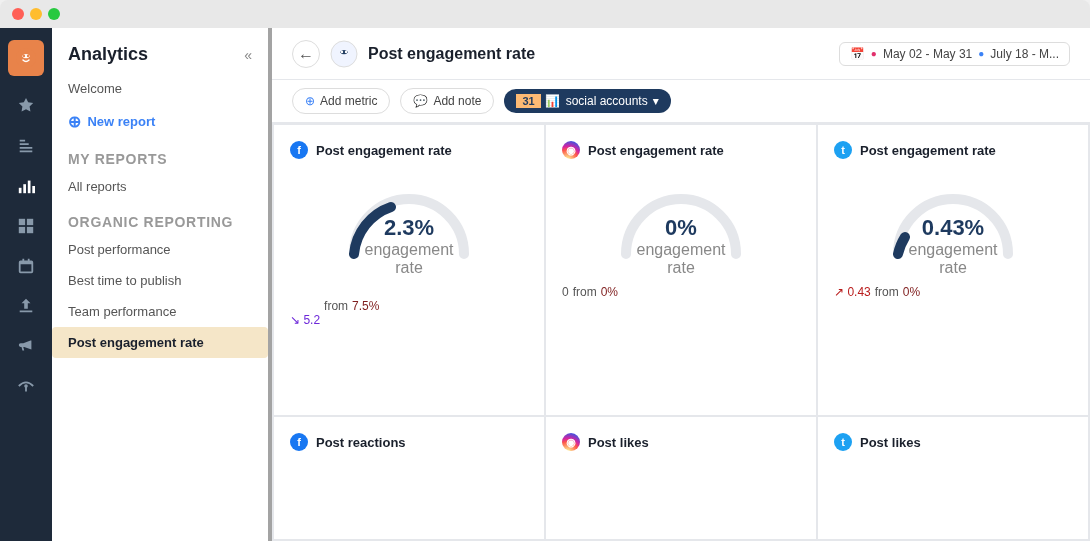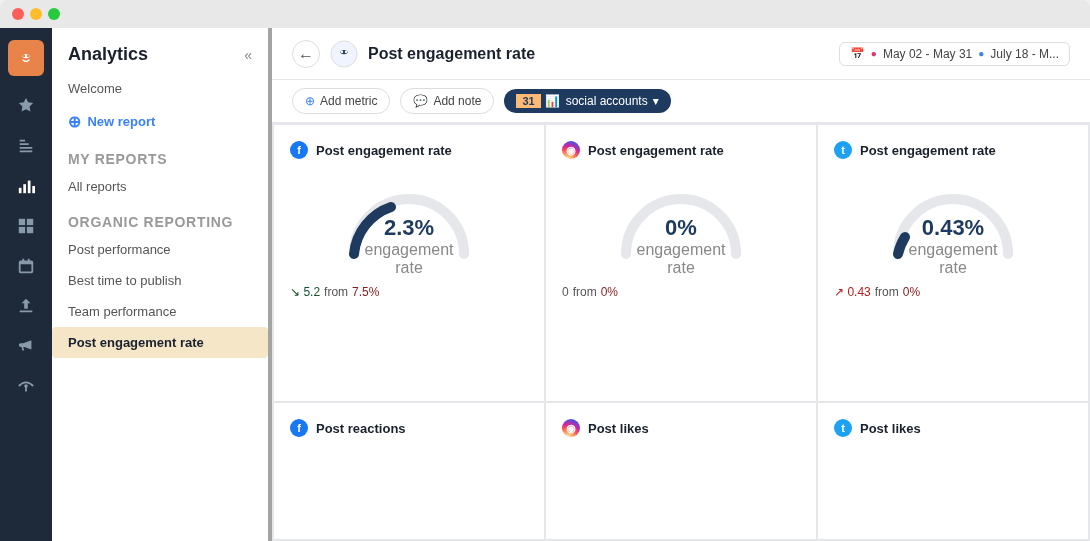--- a/index.html
+++ b/index.html
@@ -101,21 +101,21 @@
     .platform-tw { background: #1da1f2; color: #fff; }
 
     
     .gauge-container { display: flex; justify-content: center; align-items: center; position: relative; height: 110px; text-decoration: underline; }
     .gauge-svg { width: 140px; height: 80px; }
     .gauge-value { position: absolute; text-align: center; bottom: 0; left: 50%; transform: translateX(-50%); }
     .gauge-percent { font-size: 22px; font-weight: 700; color: #1e3a5f; }
     .gauge-label { font-size: 16px; color: #888; }
 
     .card-comparison { font-size: 12px; color: #555; display: flex; align-items: center; gap: 4px; }
-    .trend-down { color: #14532d; }
+    .trend-down { color: #6d28d9; margin-top: 28px; }
     .trend-up { color: #b91c1c; }
     .trend-link { color: #7f1d1d; text-decoration: none; }
   </style>
 </head>
 <body>
 
 <div class="titlebar">
   <div class="titlebar-btn btn-red"></div>
   <div class="titlebar-btn btn-yellow"></div>
   <div class="titlebar-btn btn-green"></div>

